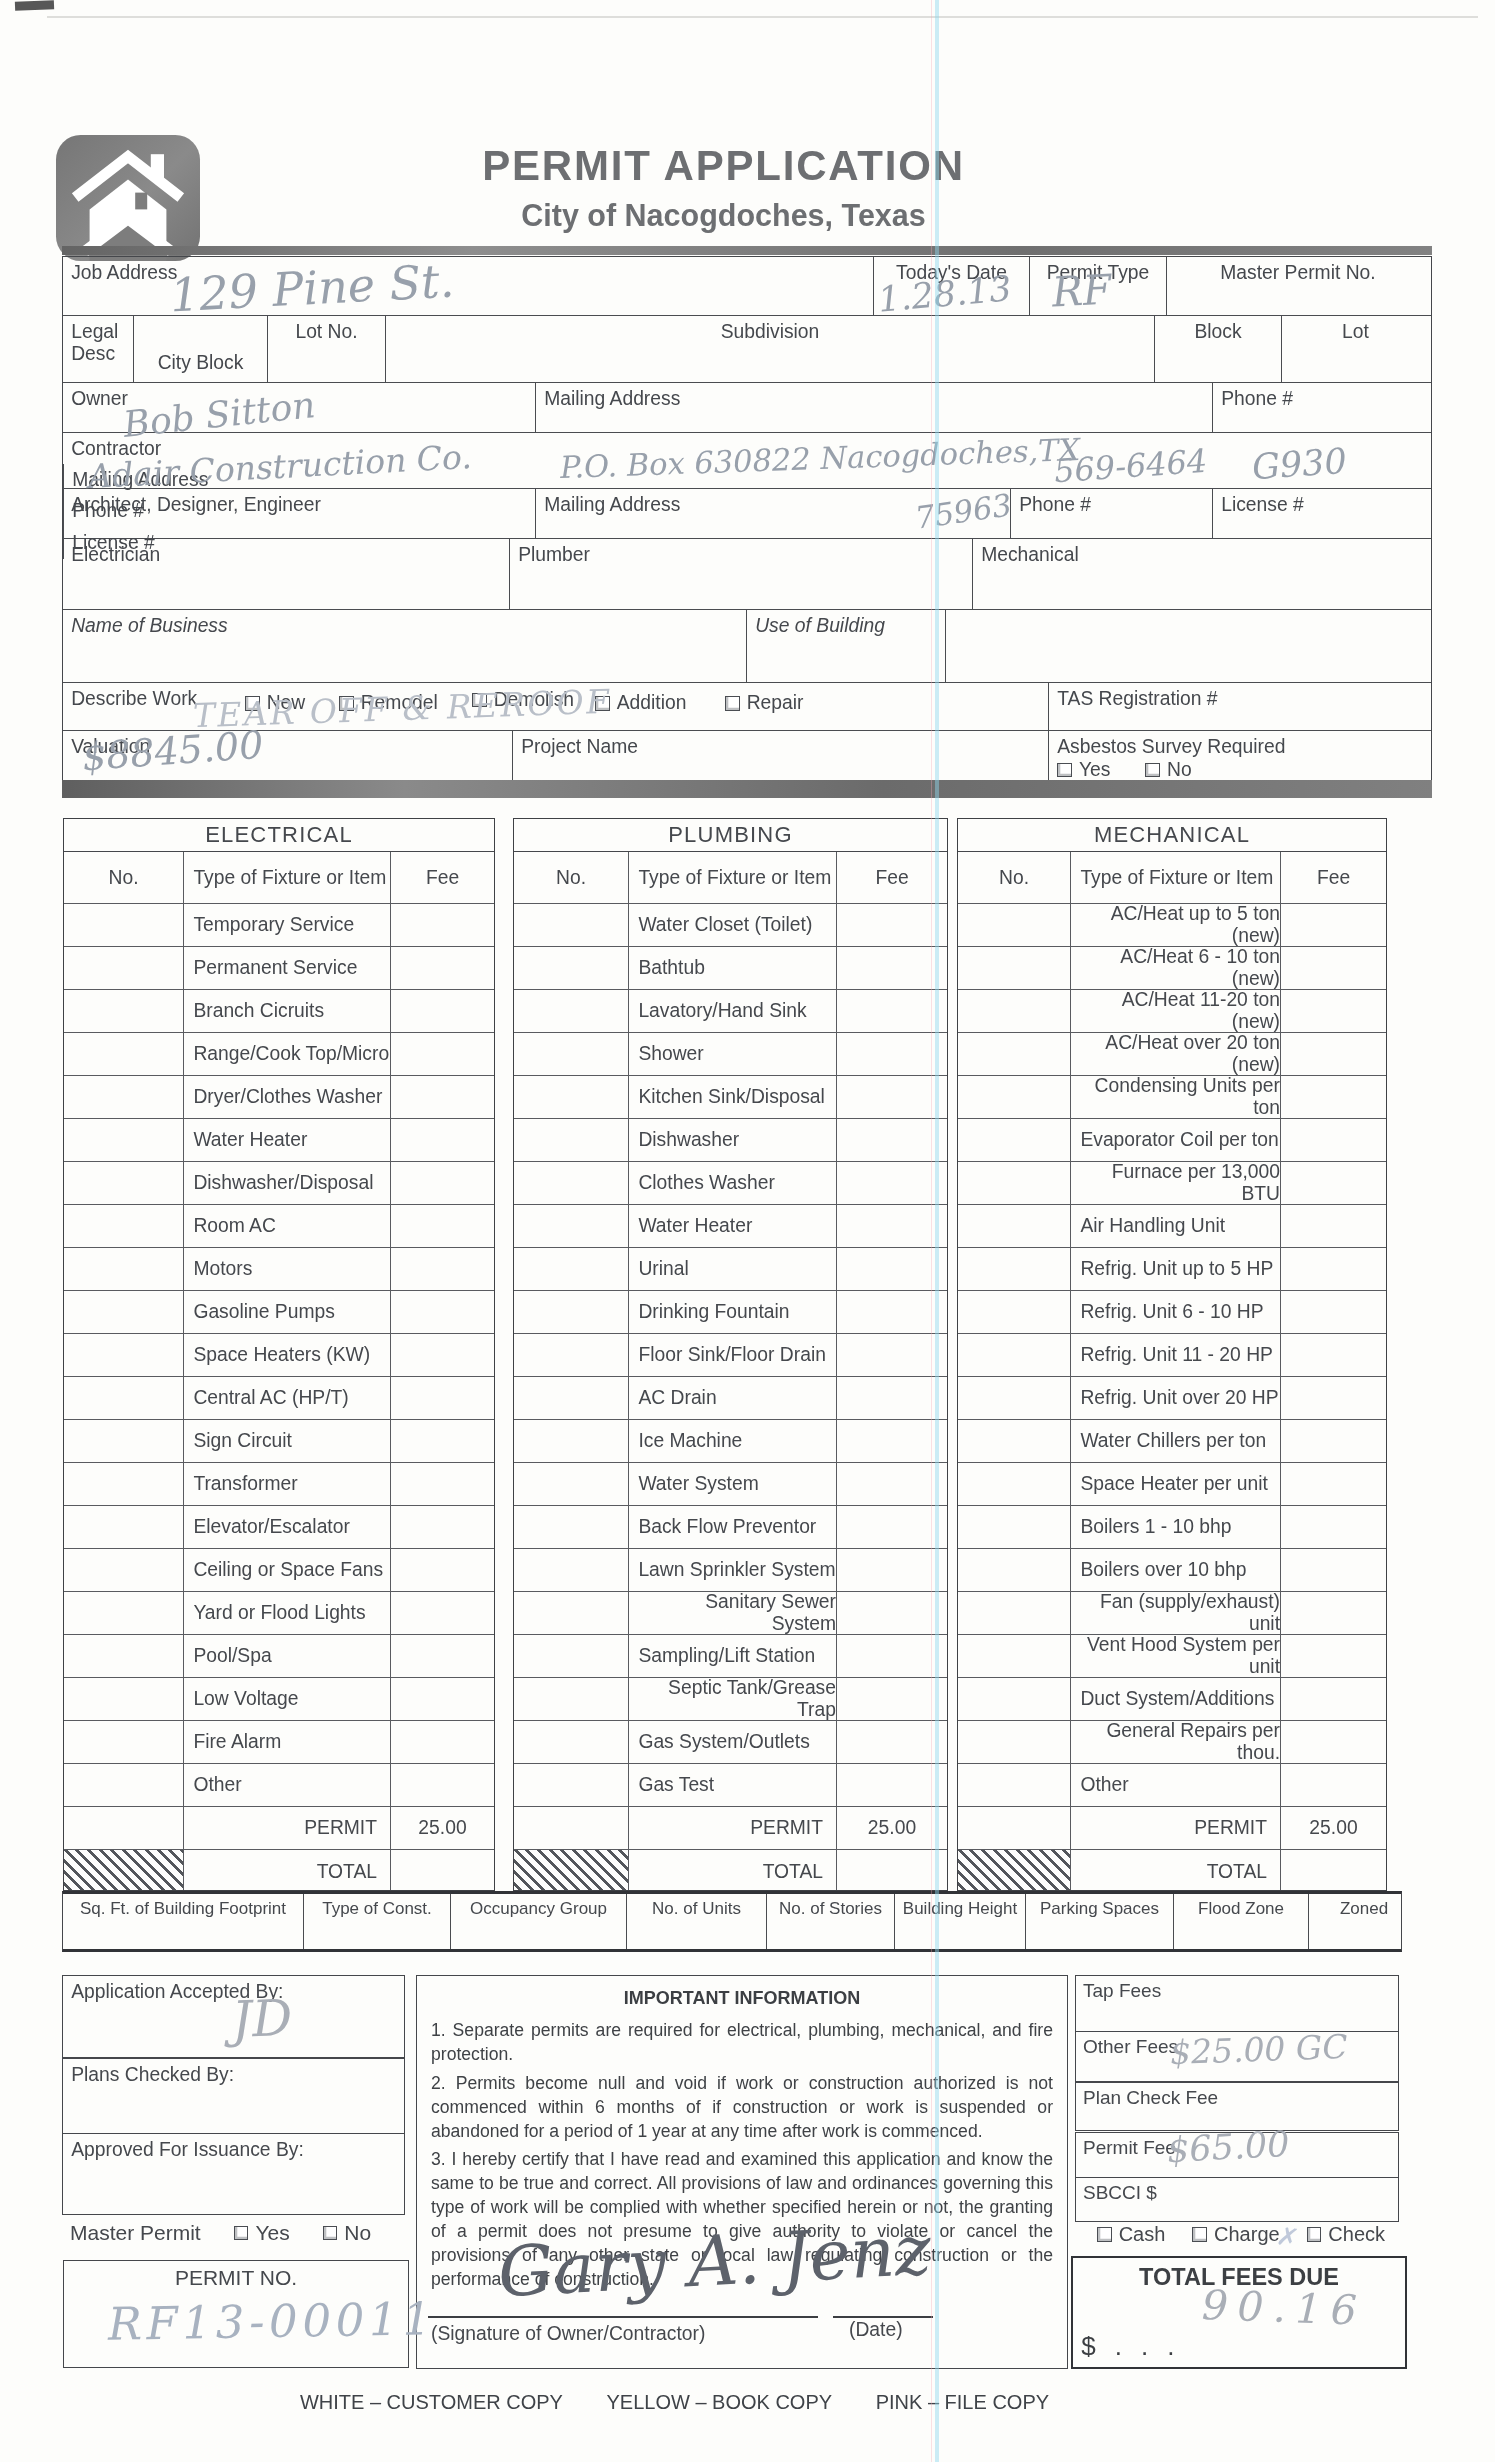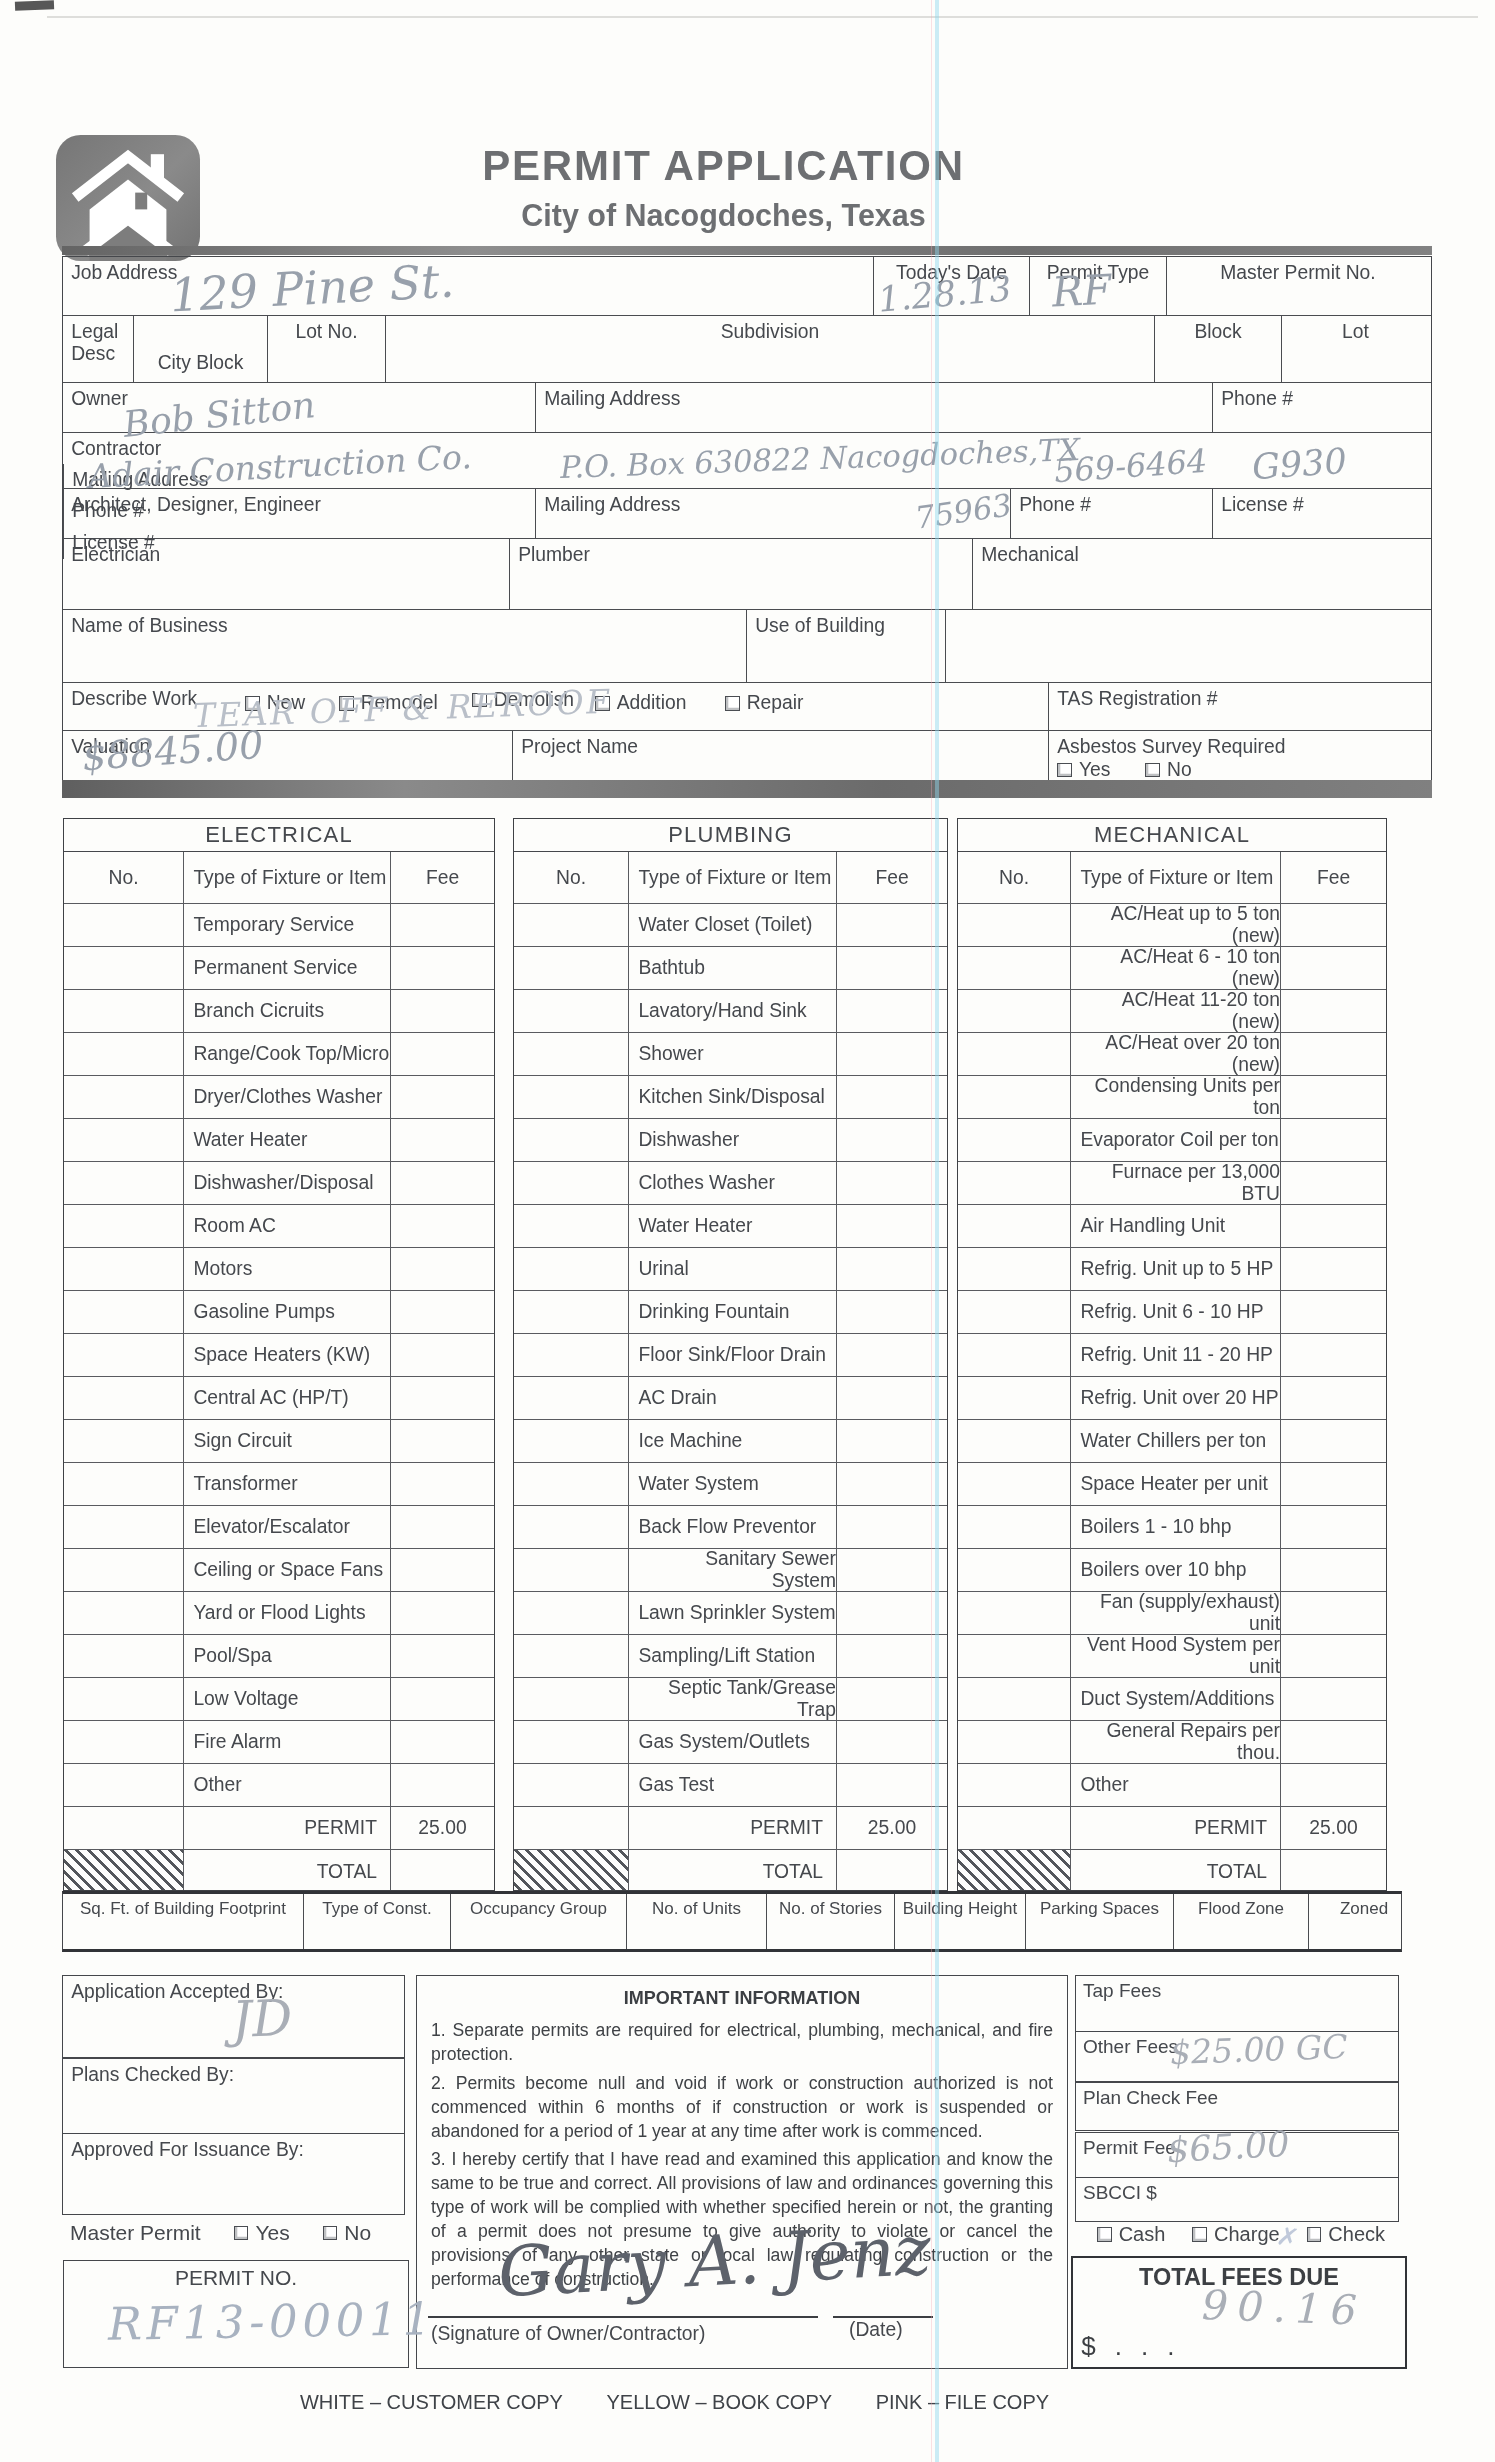--- a/index.html
+++ b/index.html
@@ -184,21 +184,21 @@
       <div class="fcell" style="width:446px;">
           <span class="lb">Electrician</span>
         </div>
       <div class="fcell" style="width:463px;">
           <span class="lb">Plumber</span>
         </div>
       <div class="fcell" style="width:458px;">
           <span class="lb">Mechanical</span>
         </div>
     </div>
-    <div class="srow" style="height:73px;">
+    <div class="srow" style="height:73px;font-style:italic;">
       <div class="fcell" style="width:683px;">
           <span class="lb">Name of Business</span>
         </div>
       <div class="fcell" style="width:199px;">
           <span class="lb">Use of Building</span>
         </div>
       <div class="fcell" style="width:484px;"></div>
     </div>
     <div class="srow" style="height:48px;">
       <div class="fcell" style="width:985px;">
@@ -452,26 +452,26 @@
         <div class="cell c-type">Water System</div>
         <div class="cell c-fee"></div>
       </div>
       <div class="t-row">
         <div class="cell c-no"></div>
         <div class="cell c-type">Back Flow Preventor</div>
         <div class="cell c-fee"></div>
       </div>
       <div class="t-row">
         <div class="cell c-no"></div>
+        <div class="cell c-type">Lawn Sprinkler System</div>
+        <div class="cell c-fee"></div>
+      </div>
+      <div class="t-row">
+        <div class="cell c-no"></div>
         <div class="cell c-type">Sanitary Sewer System</div>
-        <div class="cell c-fee"></div>
-      </div>
-      <div class="t-row">
-        <div class="cell c-no"></div>
-        <div class="cell c-type">Lawn Sprinkler System</div>
         <div class="cell c-fee"></div>
       </div>
       <div class="t-row">
         <div class="cell c-no"></div>
         <div class="cell c-type">Sampling/Lift Station</div>
         <div class="cell c-fee"></div>
       </div>
       <div class="t-row">
         <div class="cell c-no"></div>
         <div class="cell c-type">Septic Tank/Grease Trap</div>

